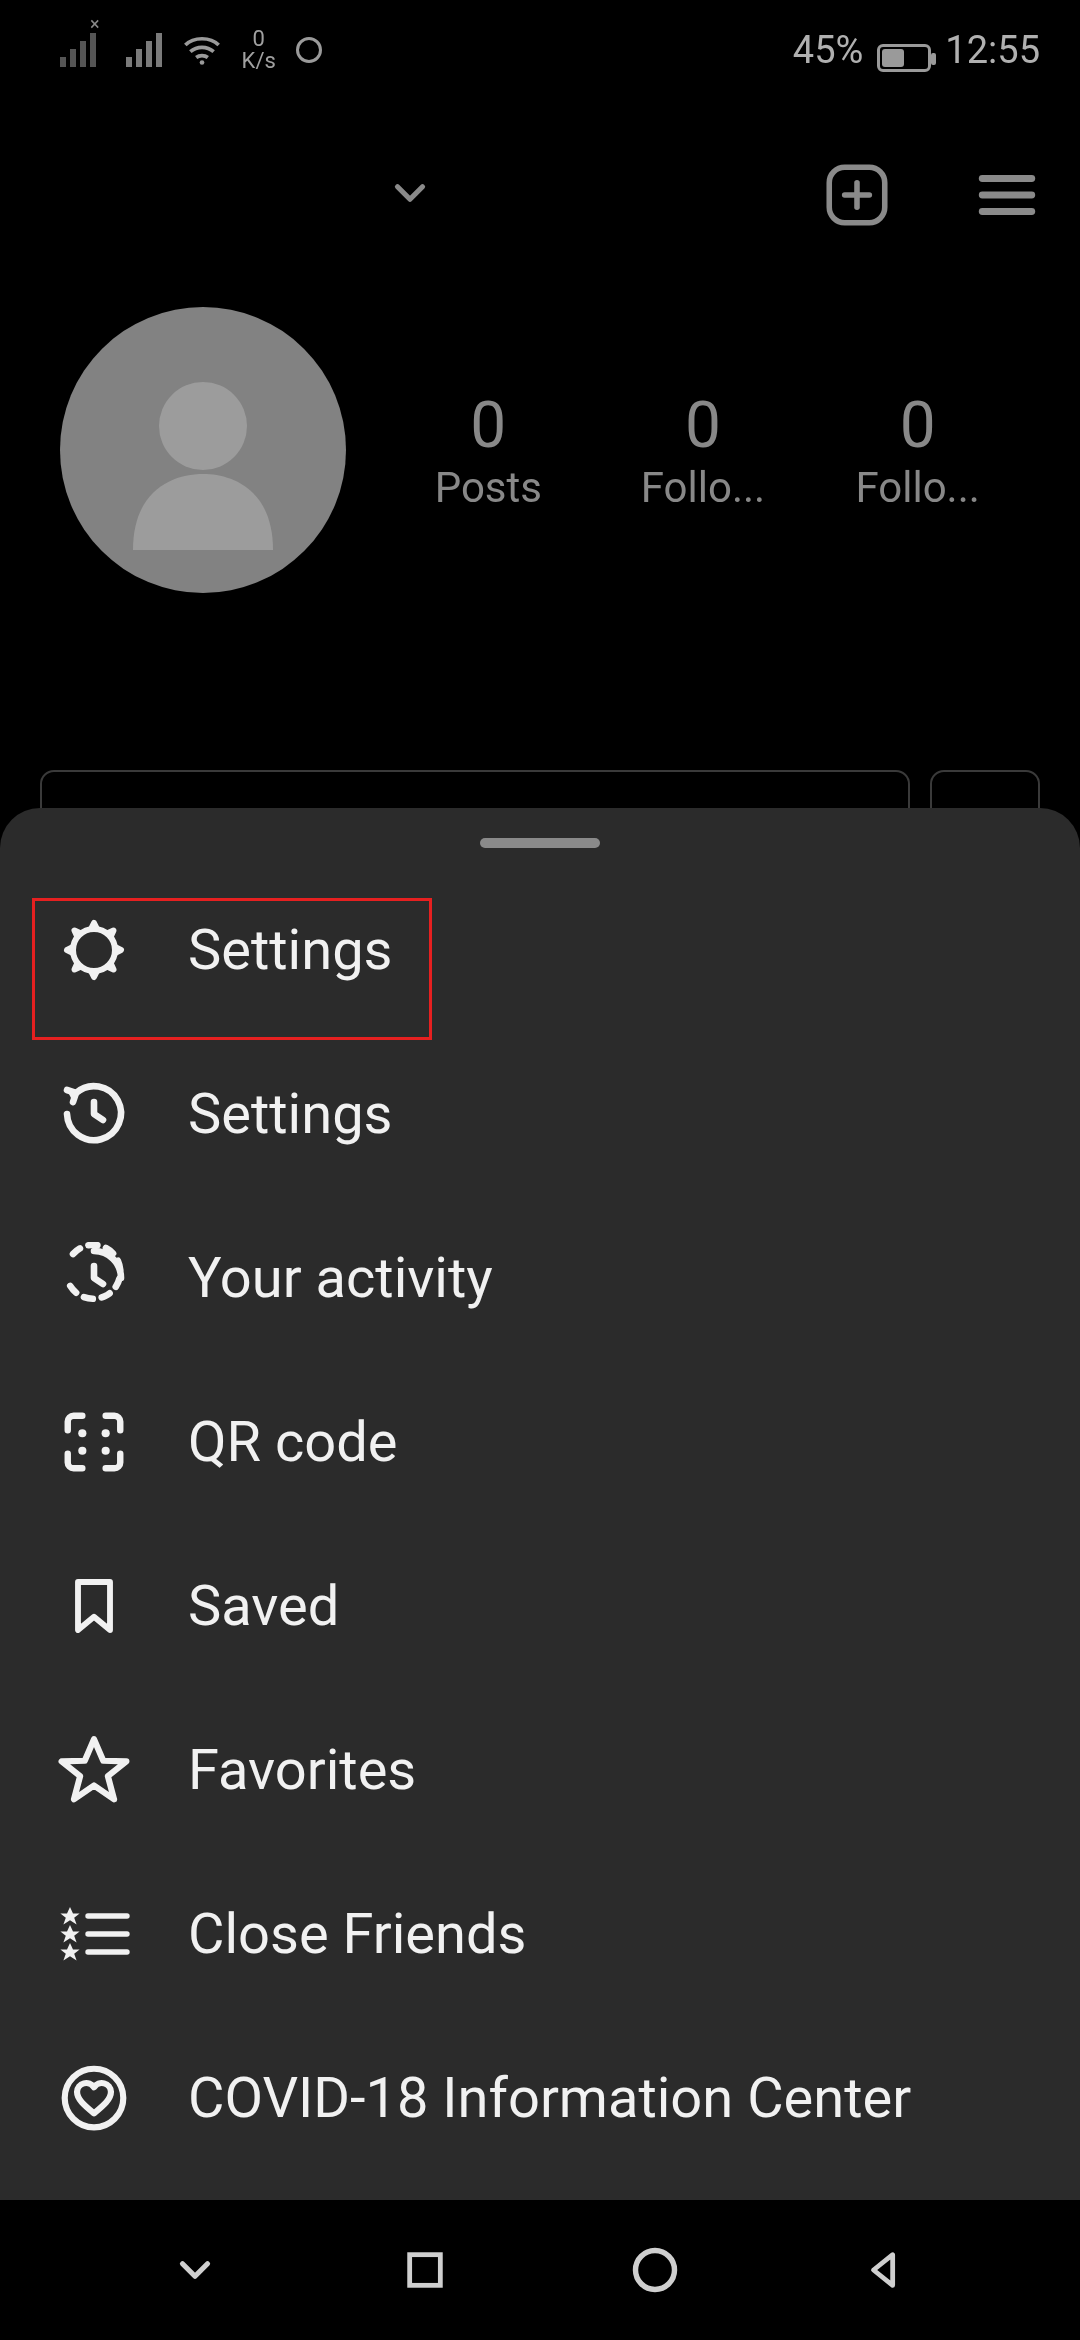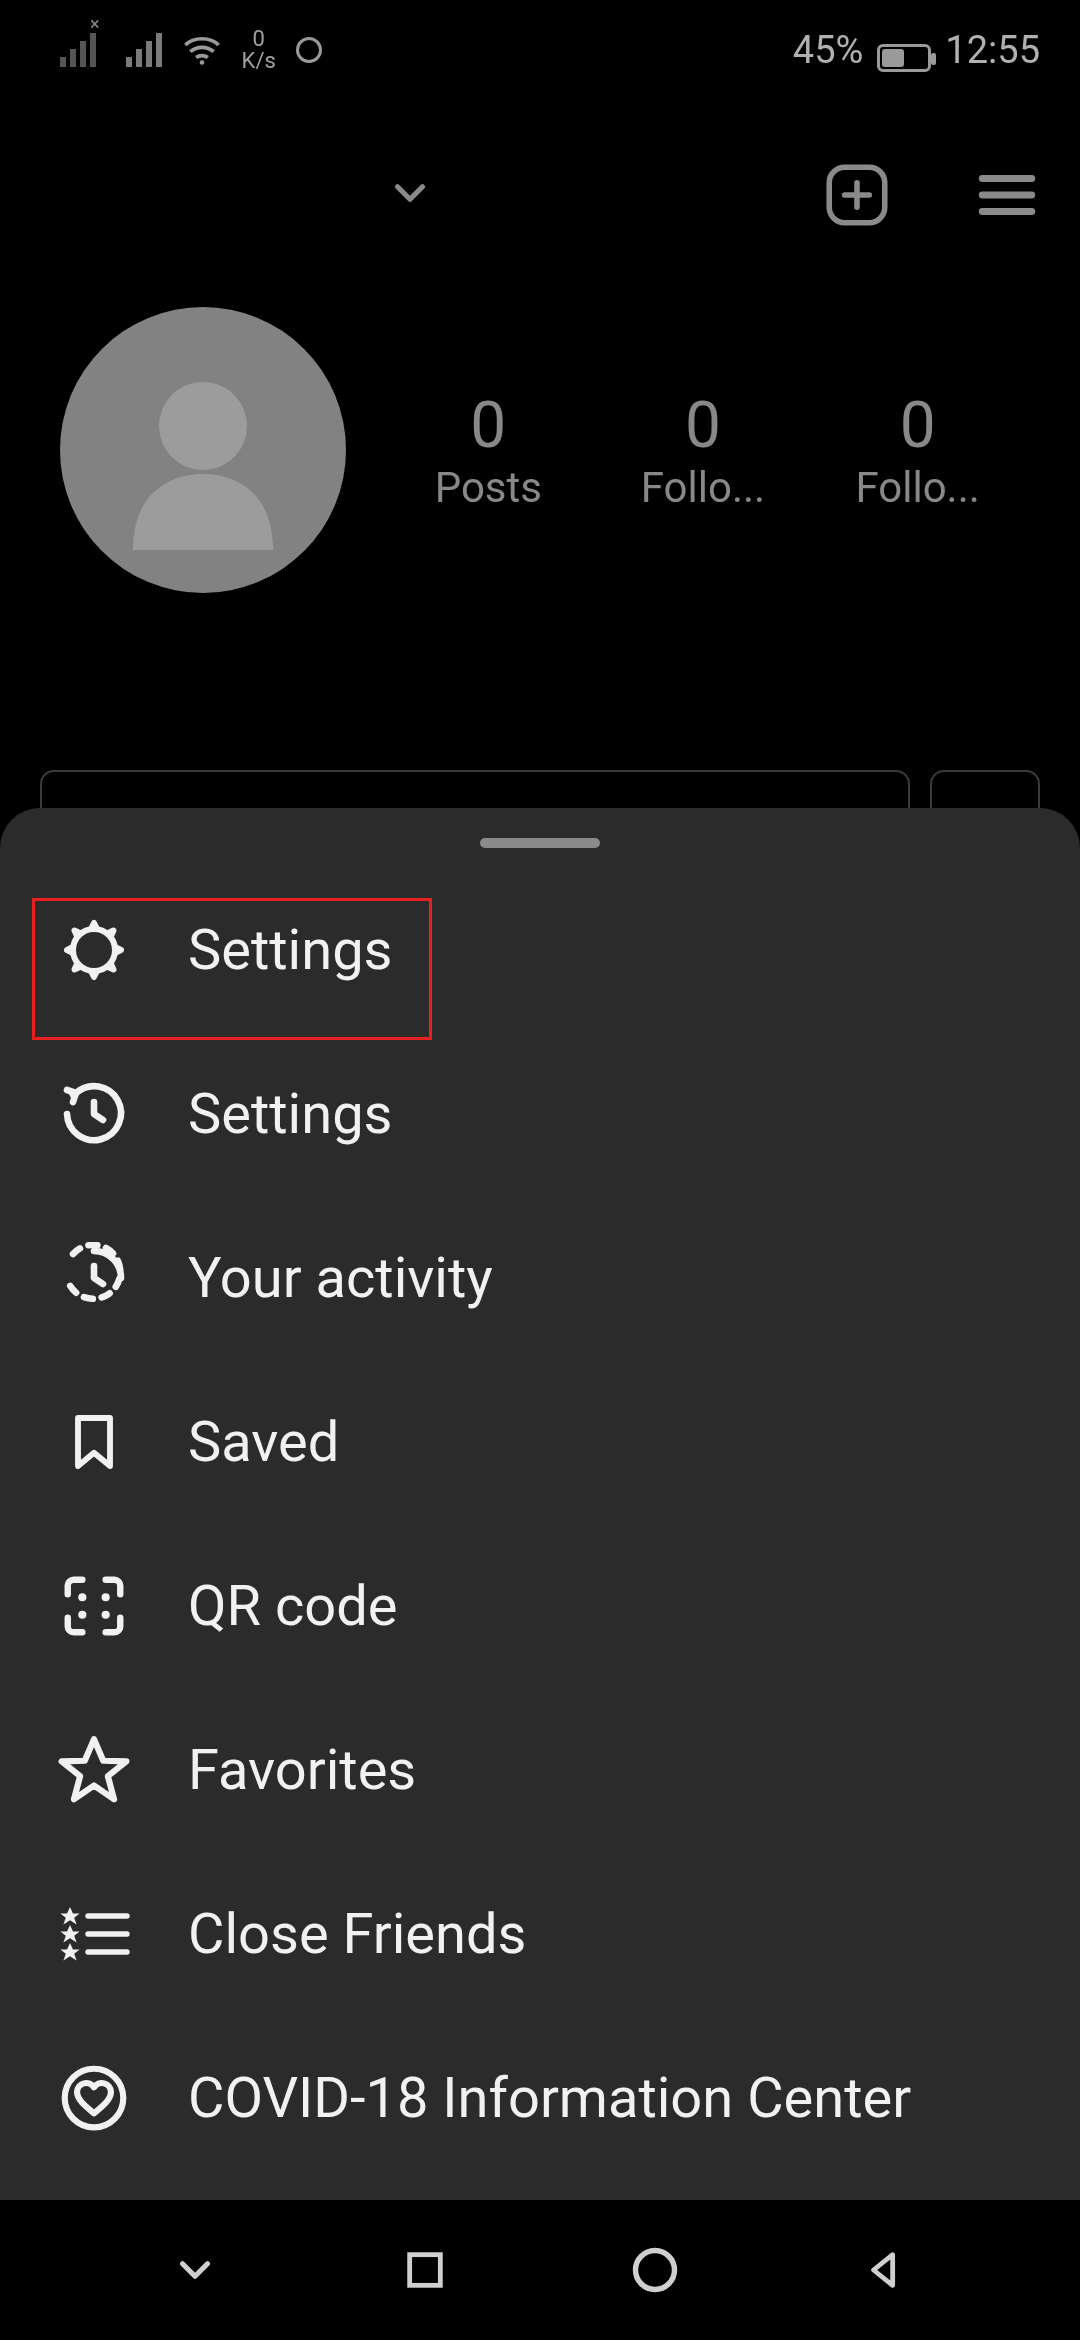--- a/index.html
+++ b/index.html
@@ -392,45 +392,45 @@
         <path d="M5 4 A9 9 0 1 1 3 12" stroke-dasharray="3 3"></path>
         <path d="M12 3 A9 9 0 0 1 21 12"></path>
         <polyline points="12 8 12 12 15 14"></polyline>
       </svg>
     </span>
     <span class="label">Your activity</span>
   </div>
 
   <div class="menu-item">
     <span class="icon">
-      <svg width="64" height="70" viewBox="0 0 24 24" fill="none" stroke="#f1f1f1" stroke-width="2.2" stroke-linejoin="round">
-        <path d="M6 3 h12 v18 l-6-5 -6 5 Z"></path>
-      </svg>
-    </span>
-    <span class="label">Saved</span>
-  </div>
-
-  <div class="menu-item">
-    <span class="icon">
       <svg width="70" height="70" viewBox="0 0 24 24" fill="none" stroke="#f1f1f1" stroke-width="2.2" stroke-linecap="round" stroke-linejoin="round">
         <path d="M3 8 V5 a2 2 0 0 1 2-2 h3"></path>
         <path d="M21 8 V5 a2 2 0 0 0-2-2 h-3"></path>
         <path d="M3 16 v3 a2 2 0 0 0 2 2 h3"></path>
         <path d="M21 16 v3 a2 2 0 0 1-2 2 h-3"></path>
         <circle cx="8" cy="9" r="1.4" fill="#f1f1f1" stroke="none"></circle>
         <circle cx="16" cy="9" r="1.4" fill="#f1f1f1" stroke="none"></circle>
         <circle cx="8" cy="15" r="1.4" fill="#f1f1f1" stroke="none"></circle>
         <circle cx="16" cy="15" r="1.4" fill="#f1f1f1" stroke="none"></circle>
       </svg>
     </span>
     <span class="label">QR code</span>
   </div>
 
   <div class="menu-item">
     <span class="icon">
+      <svg width="64" height="70" viewBox="0 0 24 24" fill="none" stroke="#f1f1f1" stroke-width="2.2" stroke-linejoin="round">
+        <path d="M6 3 h12 v18 l-6-5 -6 5 Z"></path>
+      </svg>
+    </span>
+    <span class="label">Saved</span>
+  </div>
+
+  <div class="menu-item">
+    <span class="icon">
       <svg width="74" height="74" viewBox="0 0 24 24" fill="none" stroke="#f1f1f1" stroke-width="2" stroke-linejoin="round">
         <polygon points="12 2 15 9 22.5 9.2 16.5 14 18.5 21.5 12 17 5.5 21.5 7.5 14 1.5 9.2 9 9"></polygon>
       </svg>
     </span>
     <span class="label">Favorites</span>
   </div>
 
   <div class="menu-item">
     <span class="icon">
       <svg width="72" height="64" viewBox="0 0 24 20" fill="#f1f1f1" stroke="#f1f1f1" stroke-width="1.8" stroke-linecap="round">

